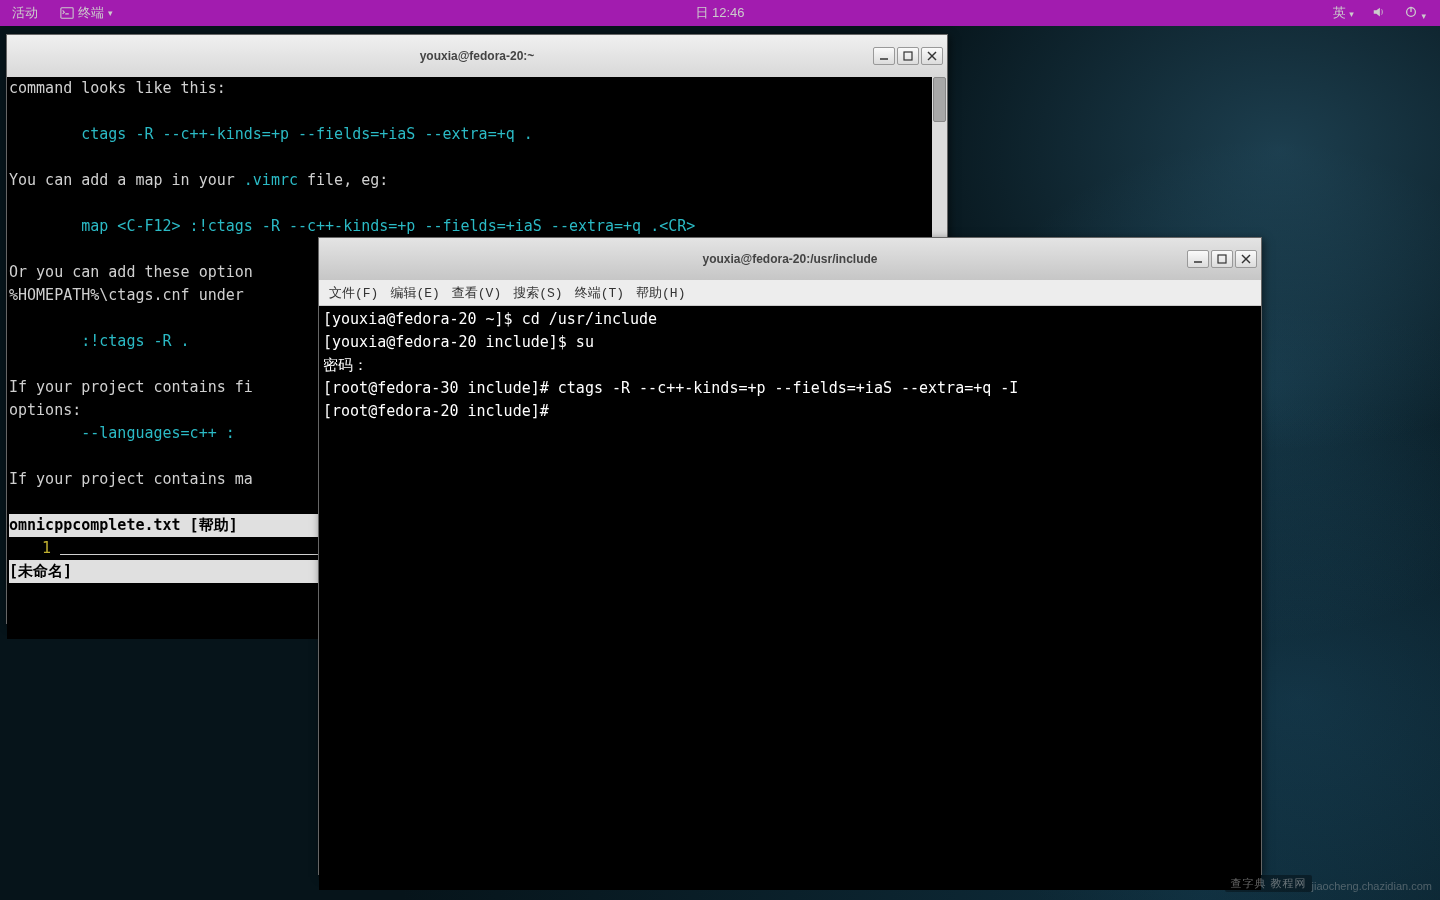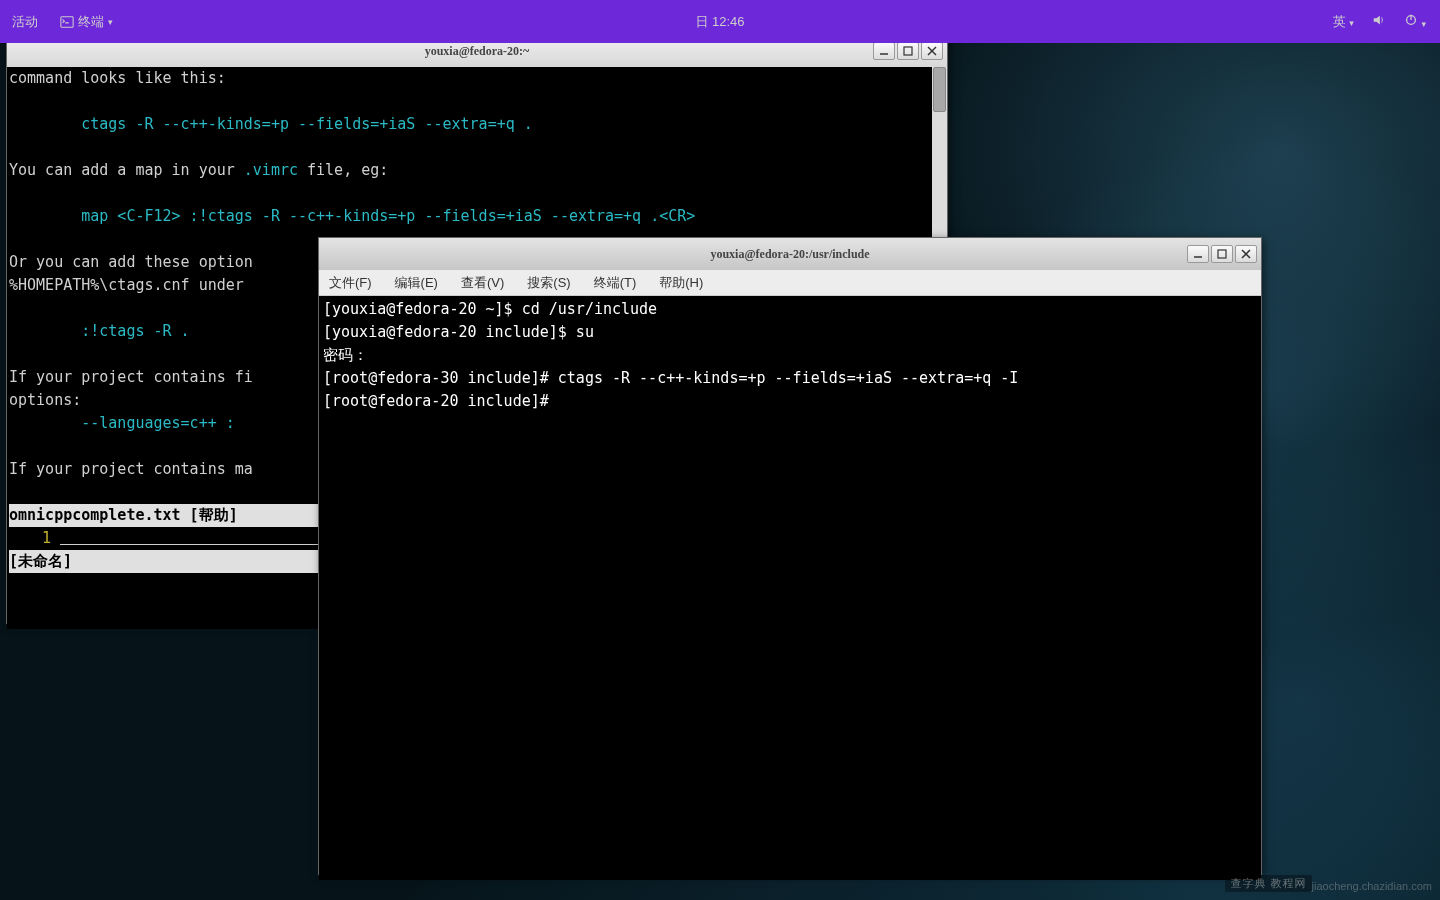--- a/index.html
+++ b/index.html
@@ -11,22 +11,22 @@
                   radial-gradient(ellipse 300px 250px at 1260px 390px, rgba(60,140,180,0.25), transparent),
                   radial-gradient(ellipse 350px 300px at 1300px 700px, rgba(50,120,160,0.2), transparent),
                   radial-gradient(ellipse 800px 600px at 1200px 900px, rgba(30,90,120,0.35), transparent),
                   #06141a;
       overflow: hidden;
       font-family: sans-serif;
       position: relative;
     }
     
     .topbar {
-      height: 43px;
-      background: #6d28d9;
+      height: 26px;
+      background: #a21caf;
       display: flex;
       align-items: center;
       color: #ccc;
       font-size: 13px;
       position: relative;
       z-index: 100;
     }
     .topbar-left { display: flex; align-items: center; gap: 10px; padding-left: 12px; }
     .topbar-center { position: absolute; left: 50%; transform: translateX(-50%); }
     .topbar-right { margin-left: auto; display: flex; align-items: center; gap: 18px; padding-right: 14px; }
@@ -36,29 +36,28 @@
     .icon-svg { width: 14px; height: 14px; fill: #ccc; }
 
     
     .window {
       position: absolute;
       border: 1px solid #666;
       background: #e8e8e8;
       box-shadow: 2px 2px 8px rgba(0,0,0,0.5);
     }
     .titlebar {
-      height: 32px;
+      height: 42px;
       background: linear-gradient(#f0f0f0, #d8d8d8);
       display: flex;
       align-items: center;
       padding: 0 4px;
       font-size: 12px;
       color: #444;
       position: relative;
-      font-family: Liberation Serif, serif;
     }
     .titlebar.active { background: linear-gradient(#e8e8e8, #c8c8c8); }
     .titlebar-title { flex: 1; text-align: center; font-weight: bold; }
     .win-buttons { display: flex; gap: 2px; position: absolute; right: 4px; }
     .win-btn {
       width: 22px; height: 18px;
       background: linear-gradient(#fafafa,#dcdcdc);
       border: 1px solid #999;
       border-radius: 2px;
       display: flex; align-items: center; justify-content: center;
@@ -85,23 +84,24 @@
     .cyan { color: #2bbac5; }
     .vim-statusbar { background: #e0e0e0; color: #000; font-weight: bold; }
     .vim-gutter { color: #c0b030; text-align: right; width: 42px; display: inline-block; }
     .vim-line-highlight { text-decoration: underline; color: #d0d0d0; }
 
     
     .term-window { left: 318px; top: 237px; width: 944px; height: 638px; z-index: 50; background: #c2410c; }
     .term-window .titlebar { background: linear-gradient(#e4e4e4,#c6c6c6); }
     .term-menu {
       height: 26px; background: #ededed;
-      display: flex; align-items: center; gap: 15px;
+      display: flex; align-items: center; gap: 4px;
       padding: 0 6px; font-size: 13px; color: #333;
       border-bottom: 1px solid #ccc;
+      font-family: Liberation Mono, monospace;
     }
     .term-menu span { padding: 2px 4px; cursor: pointer; }
     .term-body {
       background: #000; color: #fff;
       font-family: "DejaVu Sans Mono", monospace;
       font-size: 15px; line-height: 23px;
       padding: 2px 4px;
       height: calc(100% - 52px);
       white-space: pre-wrap;
     }

